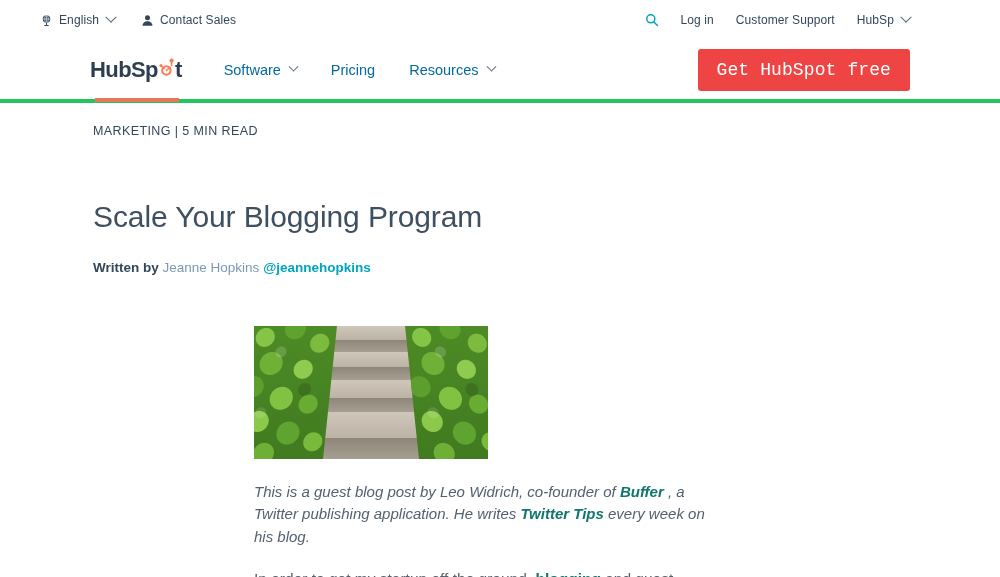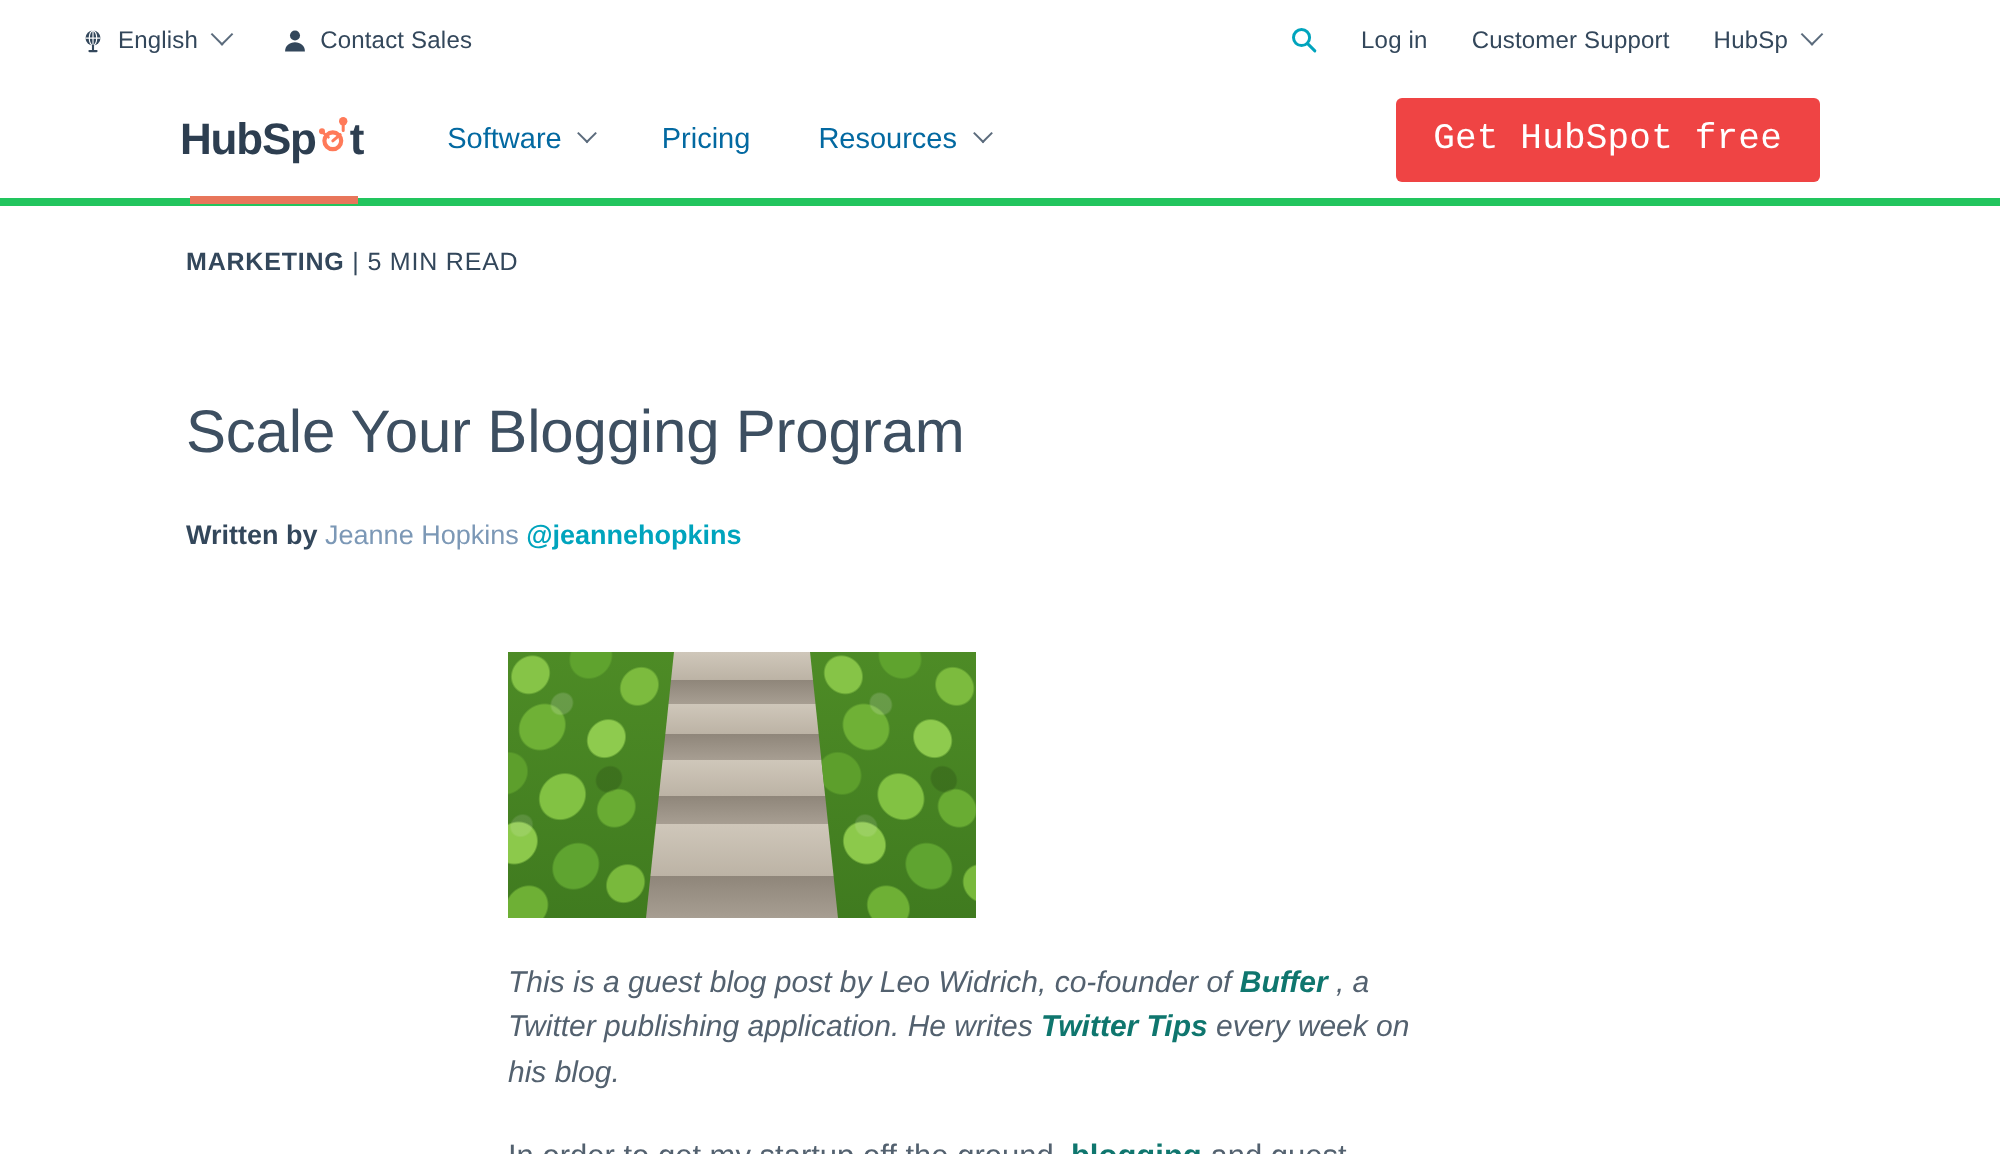--- a/index.html
+++ b/index.html
@@ -113,21 +113,21 @@
   }
 
   
   .article { padding: 0 90px 0 93px; }
   .eyebrow {
     margin-top: 21px;
     font-size: 12.5px;
     color: #33475b;
     letter-spacing: 0.4px;
   }
-  .eyebrow b { font-weight: 700; }
+  .eyebrow b { font-weight: 400; }
   .eyebrow .rest { font-weight: 400; }
 
   .headline {
     margin: 22px 0 0 0;
     font-size: 30px;
     font-weight: 400;
     line-height: 1.28;
     color: #3d4f61;
     letter-spacing: -0.1px;
     max-width: 480px;

